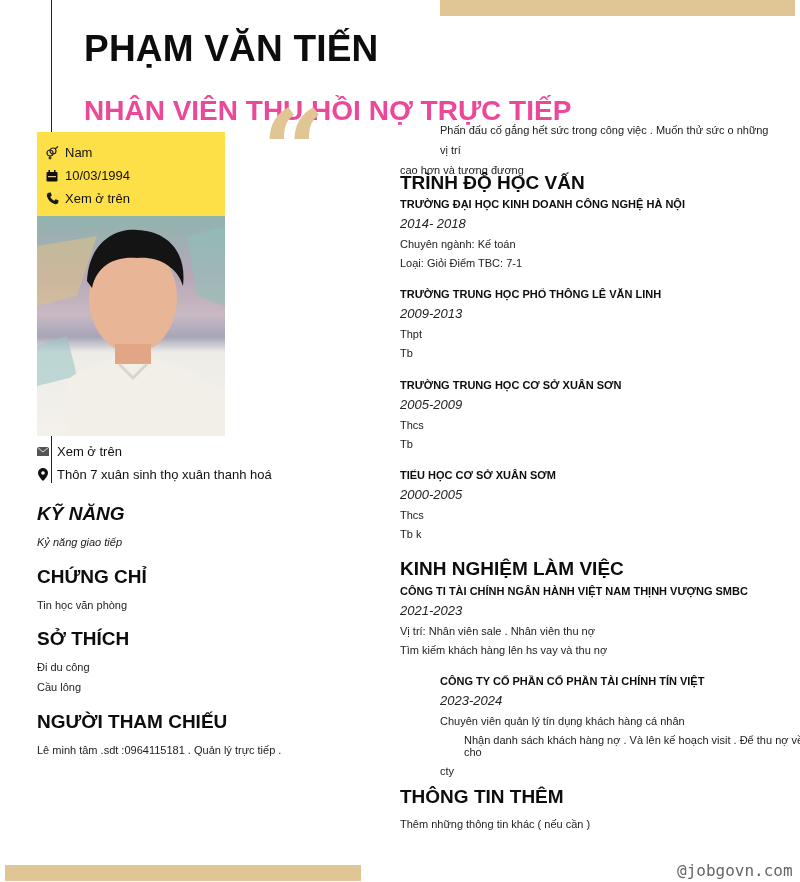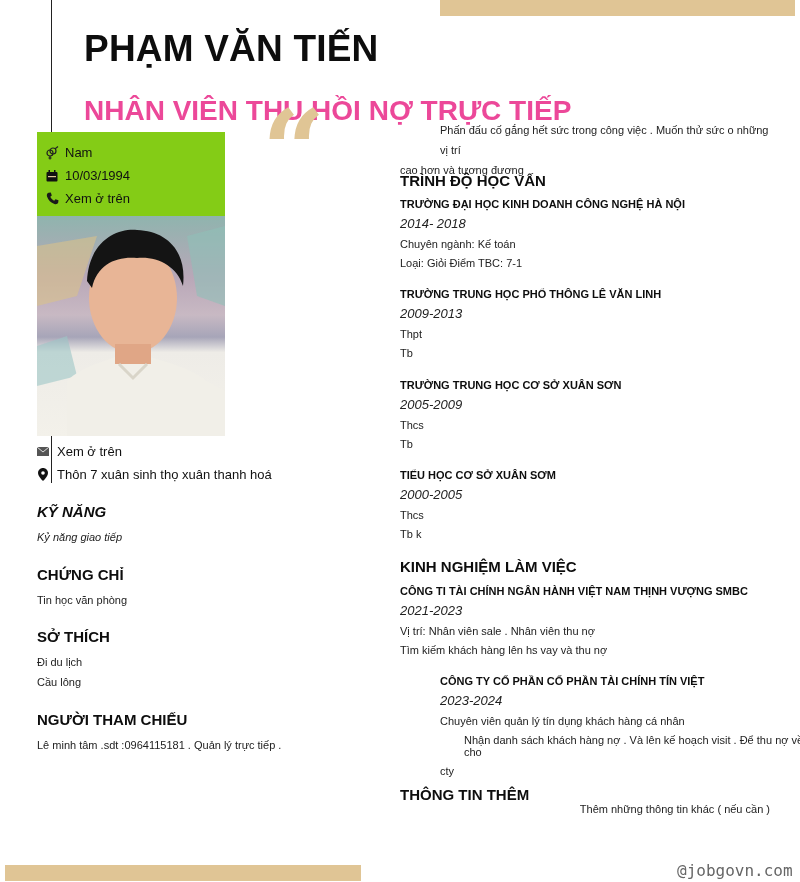--- a/index.html
+++ b/index.html
@@ -7,28 +7,28 @@
     body { position: relative; font-family: "Liberation Sans", "DejaVu Sans", sans-serif; color: #111; }
     .abs { position: absolute; }
     .bar-top { left: 440px; top: 0; width: 355px; height: 16px; background: #e0c595; }
     .bar-bottom { left: 5px; top: 865px; width: 356px; height: 16px; background: #e0c595; }
     .vline { left: 51px; width: 1px; background: #222; }
     .vline1 { top: 0; height: 132px; }
     .vline2 { top: 436px; height: 47px; }
     .name { left: 84px; top: 28px; font-size: 37px; font-weight: bold; letter-spacing: 0.2px; color: #0d0d0d; }
     .position { left: 84px; top: 95px; font-size: 28px; font-weight: bold; color: #ec4899; }
     .quote { left: 262px; top: 96px; font-size: 110px; line-height: 1; color: #e0c595; font-family: "DejaVu Serif", serif; font-weight: bold; }
-    .infobox { left: 37px; top: 132px; width: 188px; height: 105px; background: #84cc16; }
+    .infobox { left: 37px; top: 132px; width: 188px; height: 105px; background: #fde047; }
     .info-row { position: absolute; left: 8px; display: flex; align-items: center; font-size: 13px; color: #111; }
     .info-row .ic { width: 14px; height: 14px; margin-right: 6px; display: inline-flex; align-items: center; justify-content: center; }
     .photo { left: 37px; top: 216px; width: 188px; height: 220px; overflow: hidden;
       background: linear-gradient(180deg, #8fb4ae 0%, #b9a7b8 28%, #c8b9c3 45%, #a7a5b8 55%, #eeece7 62%, #f3f1ea 100%); }
     .contact-row { position: absolute; left: 37px; display: flex; align-items: center; font-size: 13px; color: #111; }
     .contact-row .ic { width: 12px; height: 12px; margin-right: 8px; display: inline-flex; align-items: center; justify-content: center; }
-    .sec-title { font-size: 15px; font-weight: bold; color: #0d0d0d; }
+    .sec-title { font-size: 19px; font-weight: bold; color: #0d0d0d; }
     .small { font-size: 11px; color: #222; }
     .left-col { position: absolute; left: 37px; }
     .right-col { position: absolute; left: 400px; width: 370px; }
     .sub-title { font-size: 11px; font-weight: bold; color: #0d0d0d; }
     .years { font-size: 13px; font-style: italic; color: #222; }
     .watermark { left: 677px; top: 861px; font-family: "DejaVu Sans Mono", monospace; font-size: 16px; color: #666; }
   </style>
 </head>
 <body>
 
@@ -111,21 +111,21 @@
 <div class="left-col" style="top:503px;font-style:italic;">
   <div class="sec-title">KỸ NĂNG</div>
   <div class="small" style="margin-top:11px;">Kỷ năng giao tiếp</div>
 </div>
 <div class="left-col" style="top:566px;">
   <div class="sec-title">CHỨNG CHỈ</div>
   <div class="small" style="margin-top:11px;">Tin học văn phòng</div>
 </div>
 <div class="left-col" style="top:628px;">
   <div class="sec-title">SỞ THÍCH</div>
-  <div class="small" style="margin-top:11px;">Đi du lịch</div>
+  <div class="small" style="margin-top:11px;">Đi du công</div>
   <div class="small" style="margin-top:8px;">Cầu lông</div>
 </div>
 <div class="left-col" style="top:711px;">
   <div class="sec-title">NGƯỜI THAM CHIẾU</div>
   <div class="small" style="margin-top:11px;">Lê minh tâm .sdt :0964115181 . Quản lý trực tiếp .</div>
 </div>
 
 <div class="right-col" style="top:120px;">
   <div class="small" style="line-height:20px;padding-left:40px;">Phấn đấu cố gắng hết sức trong công việc . Muốn thử sức o những vị trí</div>
   <div class="small" style="line-height:20px;">cao hơn và tương đương</div>
@@ -177,16 +177,16 @@
 <div class="right-col" style="top:675px;margin-left:40px;">
   <div class="sub-title">CÔNG TY CỐ PHẦN CỐ PHẦN TÀI CHÍNH TÍN VIỆT</div>
   <div class="years" style="margin-top:6px;">2023-2024</div>
   <div class="small" style="margin-top:7px;">Chuyên viên quản lý tín dụng khách hàng cá nhân</div>
   <div class="small" style="margin-top:7px;padding-left:24px;">Nhận danh sách khách hàng nợ . Và lên kế hoạch visit . Để thu nợ về cho</div>
   <div class="small" style="margin-top:7px;">cty</div>
 </div>
 
 <div class="right-col" style="top:786px;">
   <div class="sec-title">THÔNG TIN THÊM</div>
-  <div class="small" style="text-align:right;">Thêm những thông tin khác ( nếu cần )</div>
+  <div class="small" style="margin-top:10px;">Thêm những thông tin khác ( nếu cần )</div>
 </div>
 
 <div class="abs watermark">@jobgovn.com</div>
 
 </body></html>

